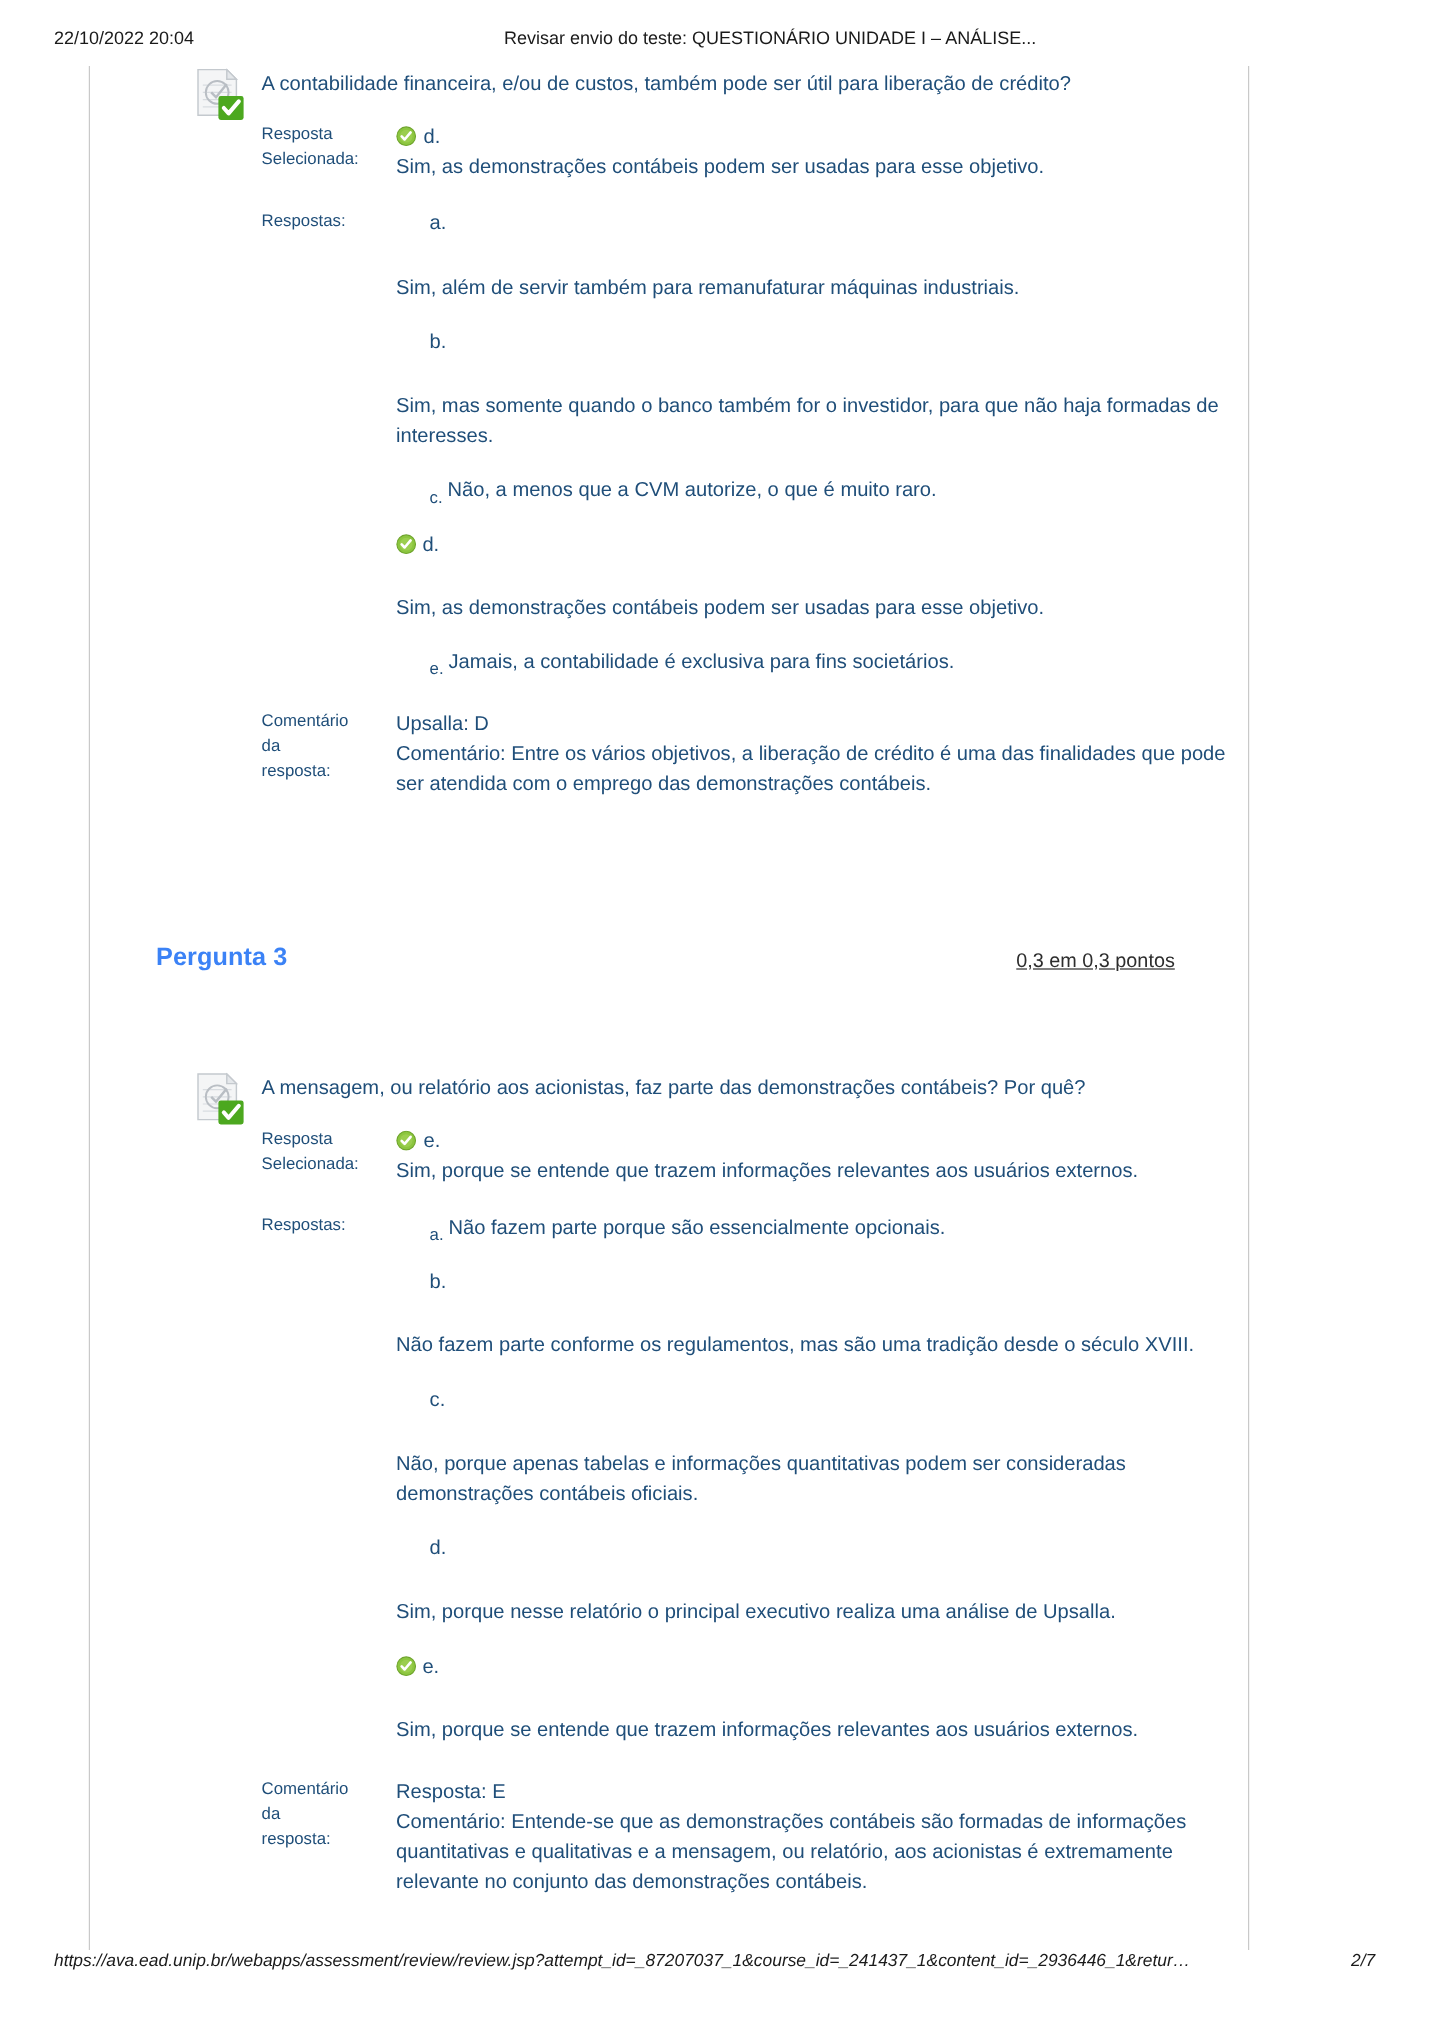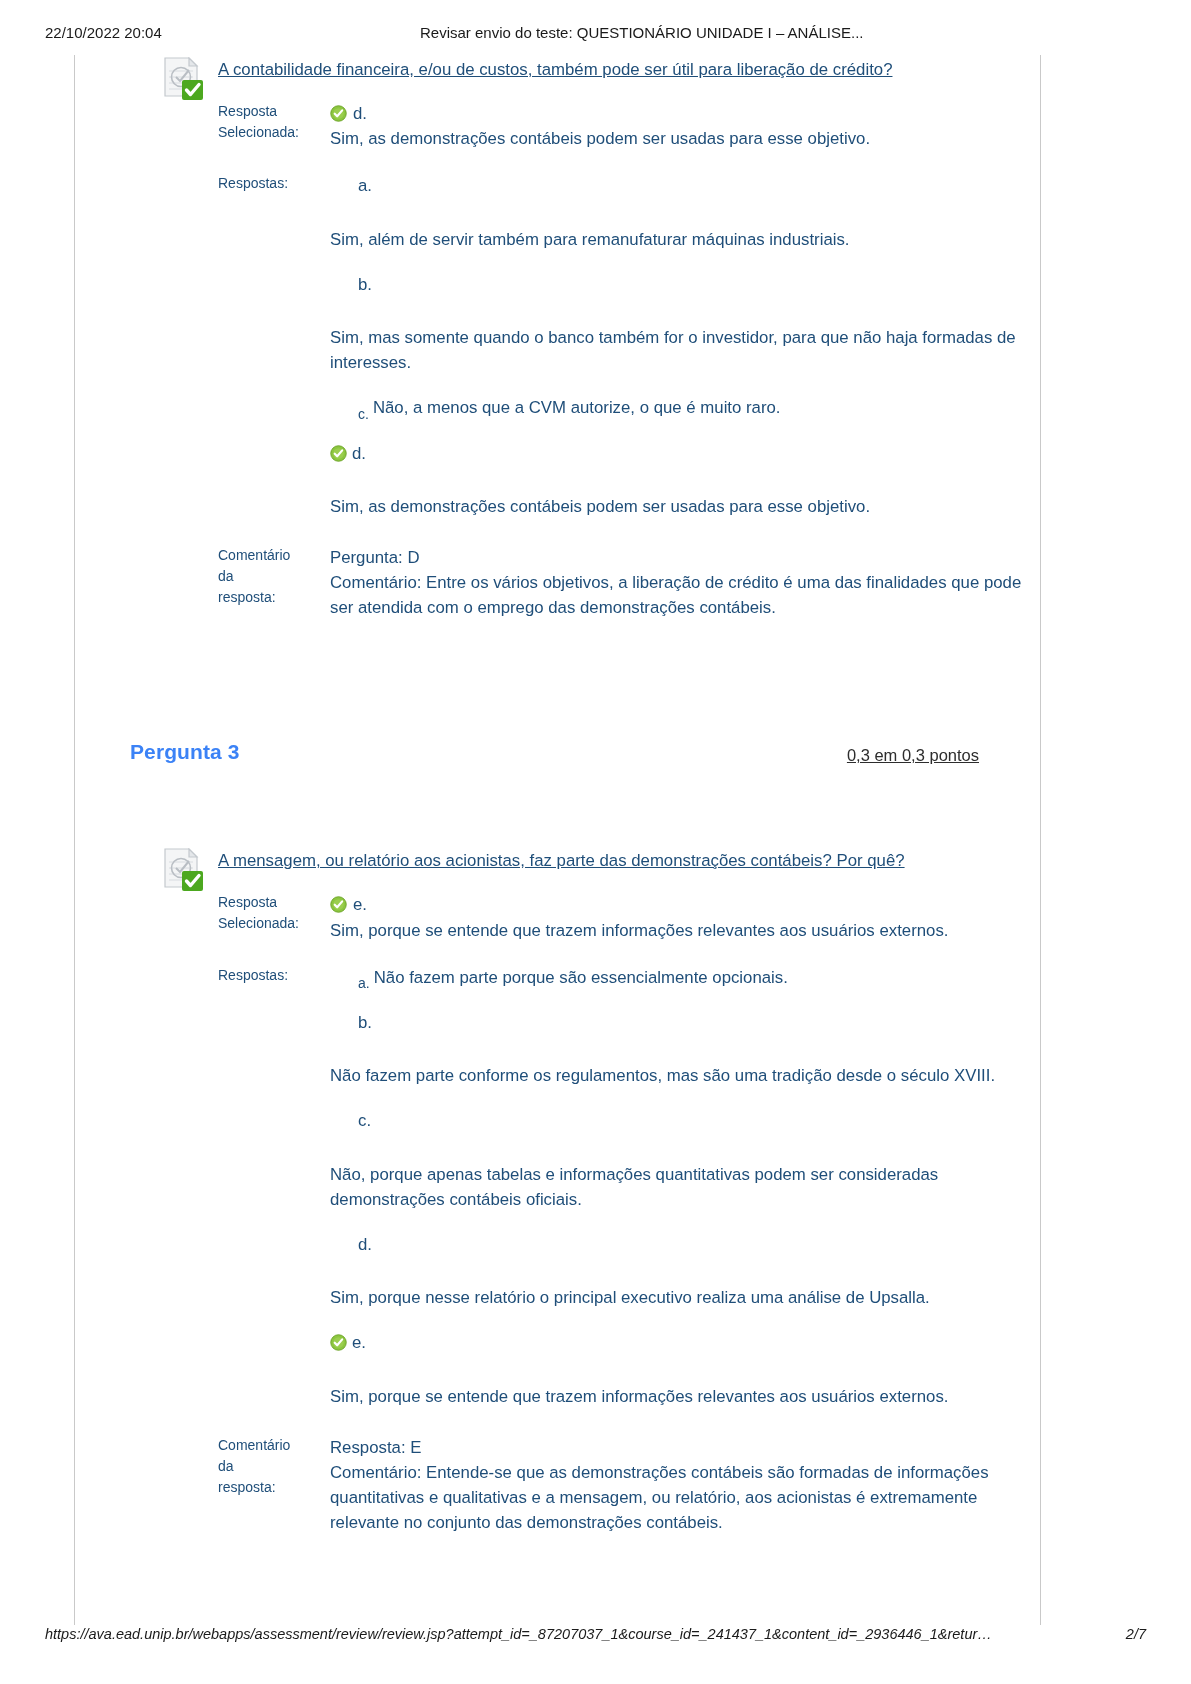--- a/index.html
+++ b/index.html
@@ -122,21 +122,20 @@
     height: 44px;
   }
   .q-text {
     position: relative;
     left: 0;
     margin-left: 56px;
     font-size: 16.8px;
     color: #1f4e79;
     line-height: 1.38;
     padding-top: 3px;
-    text-decoration: underline;
   }
 
   
   .kv {
     position: relative;
     padding-left: 144px;
     margin-top: 12px;
   }
   .kv .kv-label {
     position: absolute;
@@ -278,30 +277,33 @@
             <div class="option inline">
         <span class="opt-letter">c.</span><span class="opt-text">Não, a menos que a CVM autorize, o que é muito raro.</span>
       </div>
             <div class="option stacked correct">
         <span class="opt-check"><svg viewBox="0 0 18 18" width="17" height="17" aria-hidden="true">
     <circle cx="9" cy="9" r="8.2" fill="#8cc63f" stroke="#6fa52c" stroke-width="1"></circle>
     <circle cx="9" cy="9" r="5.6" fill="#a8d65c" opacity="0.55"></circle>
     <path d="M5 9.2 l2.6 2.7 l5.3 -6.2" fill="none" stroke="#ffffff" stroke-width="2.3" stroke-linecap="round" stroke-linejoin="round"></path>
   </svg></span><span class="opt-letter">d.</span><span class="opt-text">Sim, as demonstrações contábeis podem ser usadas para esse objetivo.</span>
       </div>
+            <div class="option inline">
+        <span class="opt-letter">e.</span><span class="opt-text">Jamais, a contabilidade é exclusiva para fins societários.</span>
+      </div>
           </div>
     </div>
         <div class="kv" style="margin-top:26px;">
       <div class="kv-label">
         <span>Comentário</span><br>
         <span>da</span><br>
         <span>resposta:</span>
       </div>
       <div class="kv-value">
-        <p>Pergunta: D</p>
+        <p>Upsalla: D</p>
         <p>Comentário: Entre os vários objetivos, a liberação de crédito é uma das finalidades que pode ser atendida com o emprego das demonstrações contábeis.</p>
       </div>
     </div>
       </div>
       <div class="question-block">
         <div class="spacer-120"></div>
       <div class="q-header">
         <span class="q-label">Pergunta 3</span>
         <span class="q-points">0,3 em 0,3 pontos</span>
       </div>

